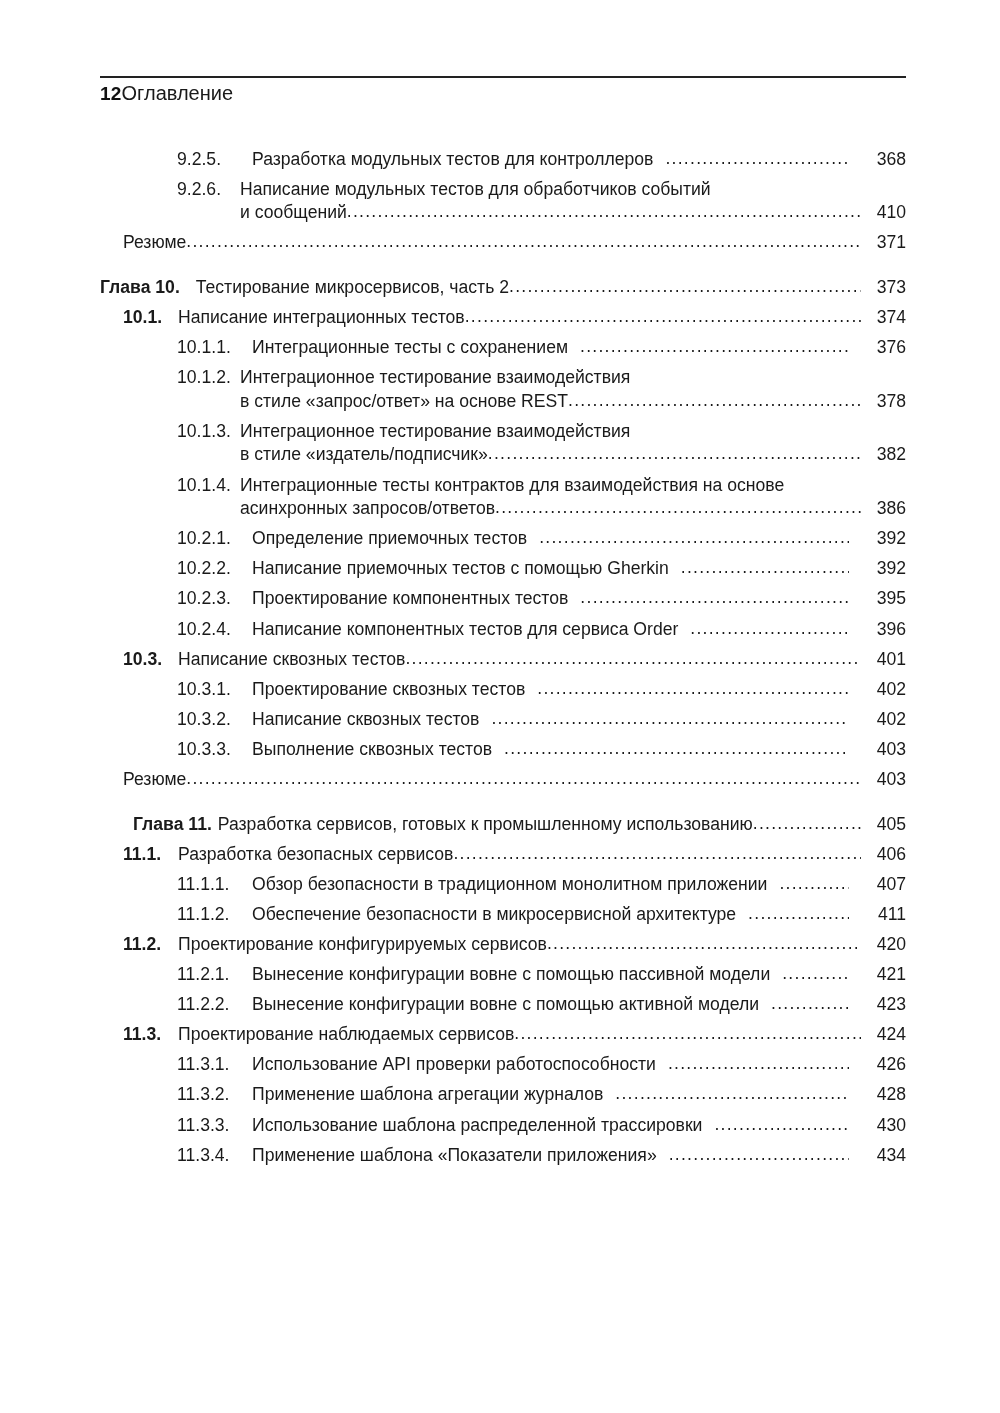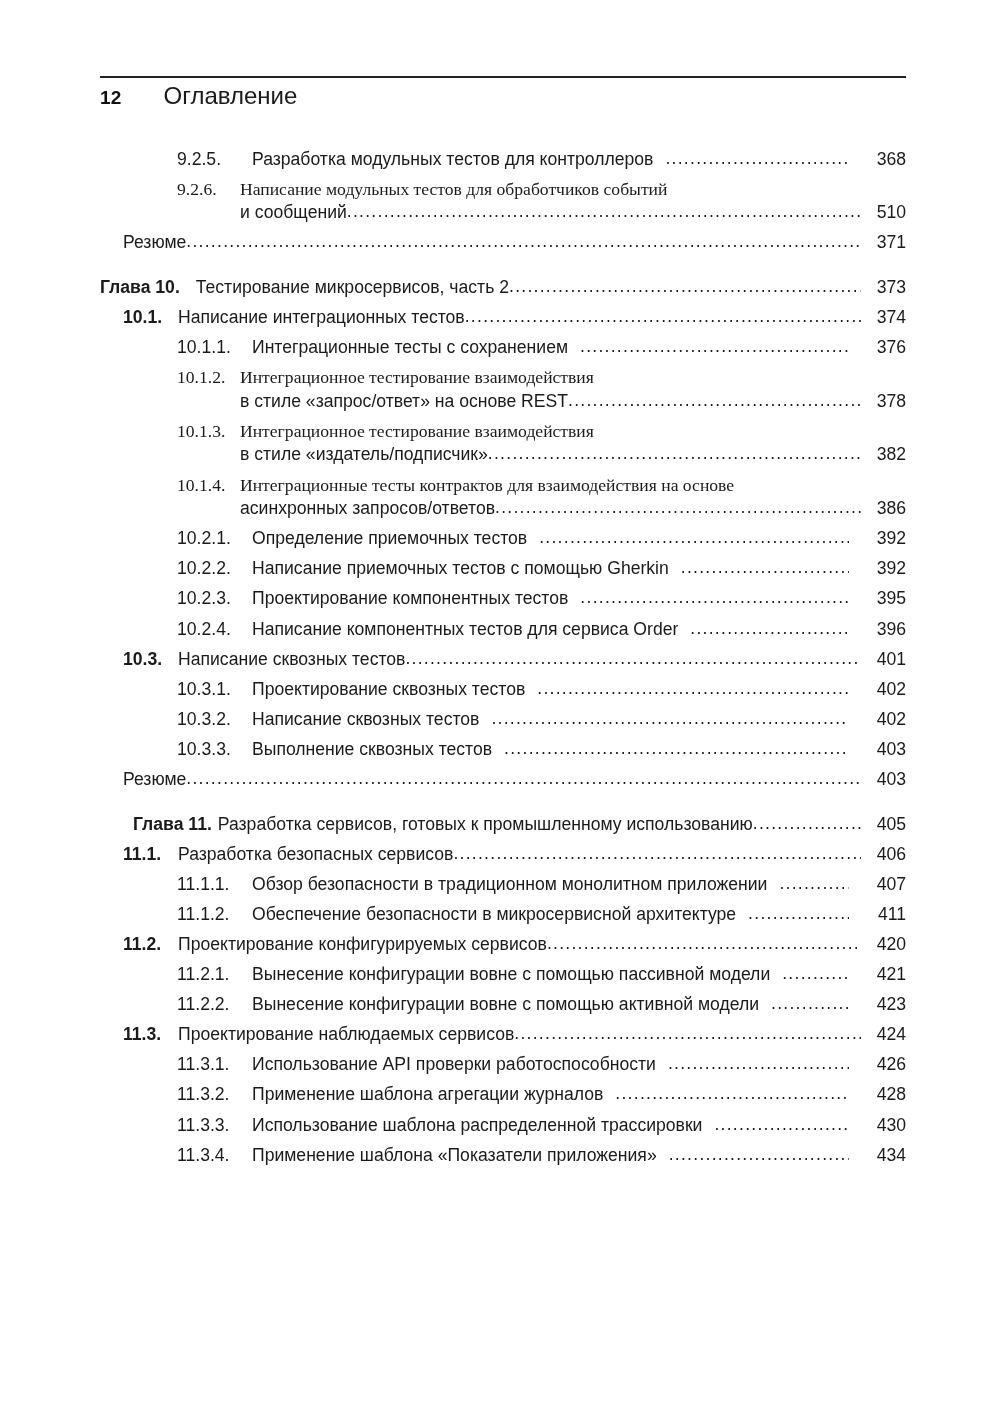--- a/index.html
+++ b/index.html
@@ -35,24 +35,23 @@
     display: flex;
     align-items: baseline;
   }
   .rh-folio {
     font-size: 19px;
     font-weight: bold;
     letter-spacing: 0.2px;
     color: #111111;
   }
   .rh-title {
-    font-size: 24px;
+    font-size: 20px;
     font-weight: normal;
     color: #1a1a1a;
-    margin-left: 42px;
   }
   .head-rule {
     position: absolute;
     left: 100px;
     top: 76px;
     width: 806px;
     height: 2.4px;
     background: #222222;
   }
 
@@ -137,21 +136,20 @@
 
   
   .entry.multiline {
     display: block;
     padding-left: 0;
   }
   .entry.multiline .ml-first {
     display: flex;
     align-items: center;
     padding-left: 77px;
-    font-family: Liberation Serif, serif;
   }
   .entry.multiline .ml-second {
     display: flex;
     align-items: baseline;
     padding-left: 140px;
     padding-top: 6px;
   }
   .entry.multiline .num {
     flex: 0 0 auto;
     width: 63px;
@@ -180,21 +178,21 @@
         <span class="pageno">368</span>
       </div>
       <div class="entry multiline">
         <div class="ml-first">
           <span class="num">9.2.6.</span>
           <span class="label">Написание модульных тестов для обработчиков событий</span>
         </div>
         <div class="ml-second">
           <span class="label">и сообщений</span>
           <span class="leader"></span>
-          <span class="pageno">510</span>
+          <span class="pageno">410</span>
         </div>
       </div>
       <div class="entry lvl-plain">
         <span class="label">Резюме</span>
         <span class="leader"></span>
         <span class="pageno">371</span>
       </div>
       <div class="entry lvl-chapter">
         <span class="num chap-prefix" style="margin-right: 16px;">Глава 10.</span>
         <span class="label">Тестирование микросервисов, часть 2</span>

